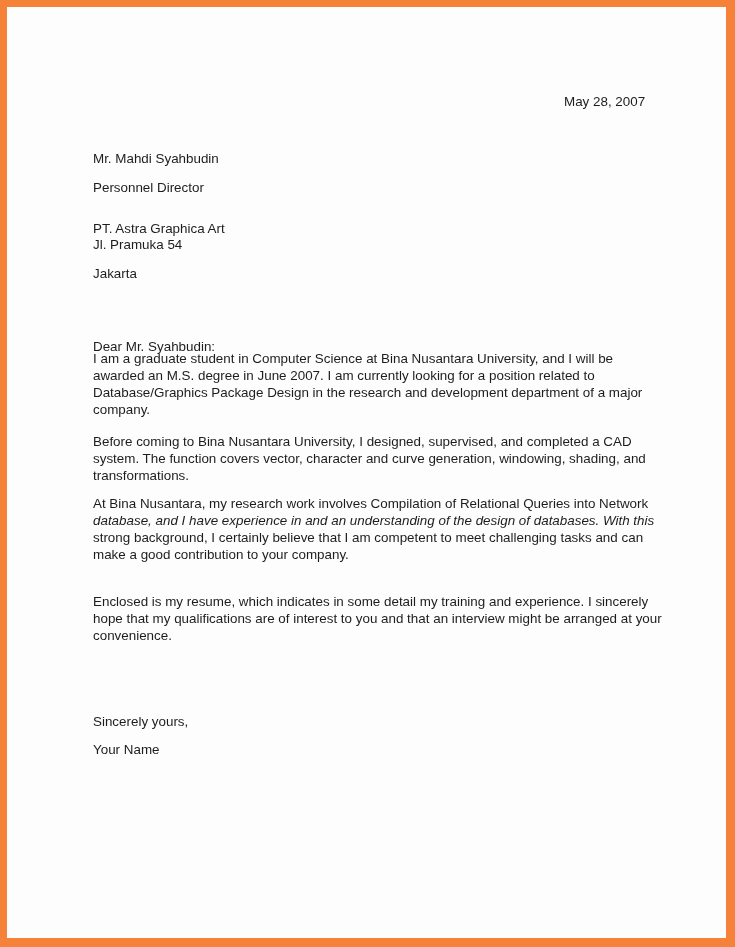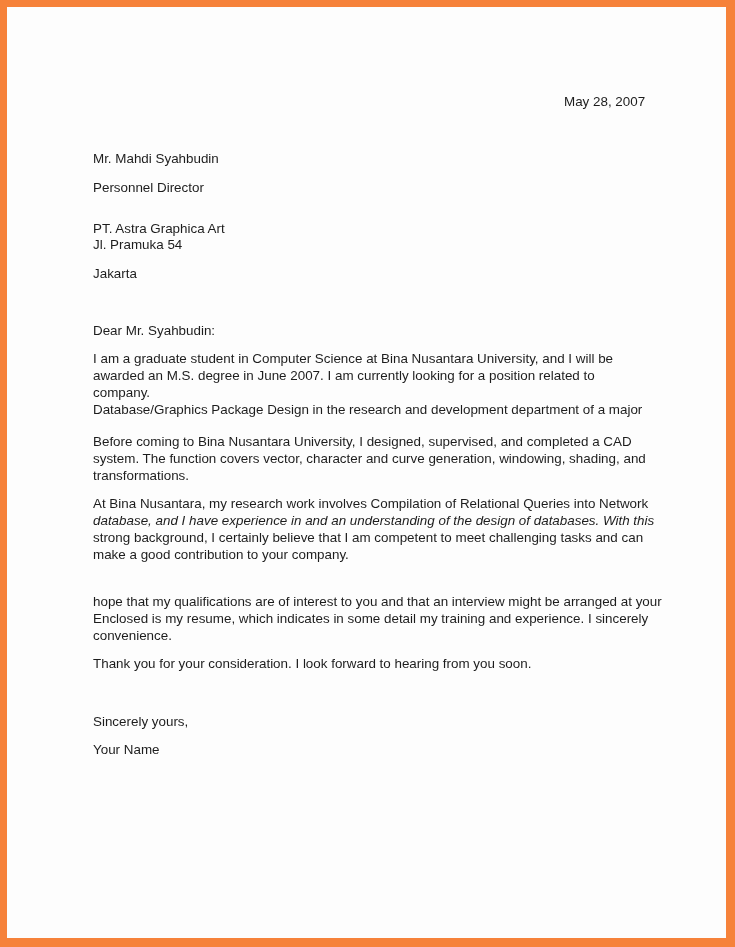--- a/index.html
+++ b/index.html
@@ -24,47 +24,44 @@
 
 <div class="page">
   <div class="abs" style="left:564px; top:93px;">May 28, 2007</div>
 
   <div class="abs" style="left:93px; top:150px;">Mr. Mahdi Syahbudin</div>
   <div class="abs" style="left:93px; top:179px;">Personnel Director</div>
   <div class="abs" style="left:93px; top:208px;margin-top:12px;">PT. Astra Graphica Art</div>
   <div class="abs" style="left:93px; top:236px;">Jl. Pramuka 54</div>
   <div class="abs" style="left:93px; top:265px;">Jakarta</div>
 
-  <div class="abs" style="left:93px; top:322px;">Dear Mr. Syahbudin:</div>
+  <div class="abs" style="left:93px; top:338px;">Dear Mr. Syahbudin:</div>
 
   <div class="para" style="top:350px;">
     <div class="abs" style="position:static;">I am a graduate student in Computer Science at Bina Nusantara University, and I will be</div>
     <div class="abs" style="position:static;">awarded an M.S. degree in June 2007. I am currently looking for a position related to</div>
+    <div class="abs" style="position:static;">Database/Graphics Package Design in the research and development department of a major</div>
     <div class="abs" style="position:static;">company.</div>
-    <div class="abs" style="position:static;">Database/Graphics Package Design in the research and development department of a major</div>
   </div>
 
   <div class="para" style="top:433px;">
     <div class="abs" style="position:static;">Before coming to Bina Nusantara University, I designed, supervised, and completed a CAD</div>
     <div class="abs" style="position:static;">system. The function covers vector, character and curve generation, windowing, shading, and</div>
     <div class="abs" style="position:static;">transformations.</div>
   </div>
 
   <div class="para" style="top:495px;">
     <div class="abs" style="position:static;">At Bina Nusantara, my research work involves Compilation of Relational Queries into Network</div>
     <div class="abs" style="position:static;font-style:italic;">database, and I have experience in and an understanding of the design of databases. With this</div>
     <div class="abs" style="position:static;">strong background, I certainly believe that I am competent to meet challenging tasks and can</div>
     <div class="abs" style="position:static;">make a good contribution to your company.</div>
   </div>
 
   <div class="para" style="top:593px;">
+    <div class="abs" style="position:static;">Enclosed is my resume, which indicates in some detail my training and experience. I sincerely</div>
     <div class="abs" style="position:static;">hope that my qualifications are of interest to you and that an interview might be arranged at your</div>
-    <div class="abs" style="position:static;">Enclosed is my resume, which indicates in some detail my training and experience. I sincerely</div>
     <div class="abs" style="position:static;">convenience.</div>
   </div>
 
-  <div class="para" style="top:655px;">
-    <div class="abs" style="position:static;">Thank you for your consideration. I look forward to hearing from you soon.</div>
-  </div>
 
   <div class="abs" style="left:93px; top:713px;">Sincerely yours,</div>
   <div class="abs" style="left:93px; top:741px;">Your Name</div>
 </div>
 
 </body></html>

